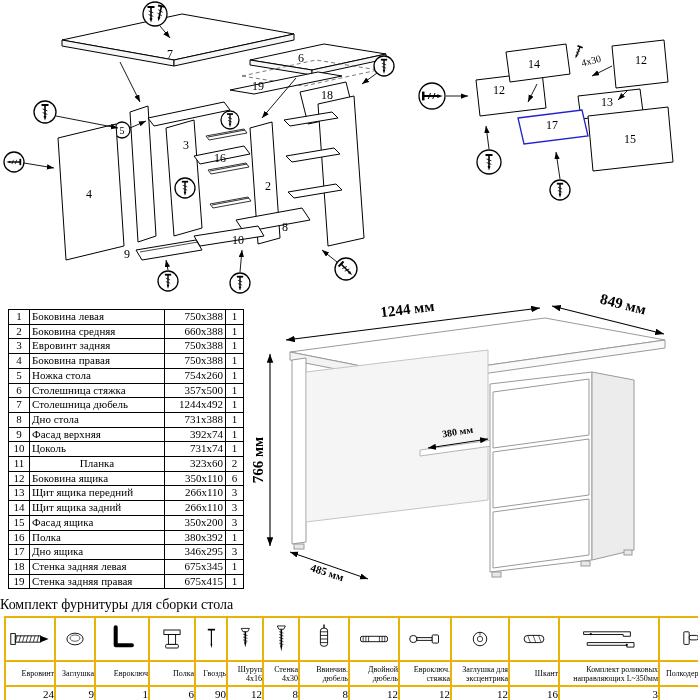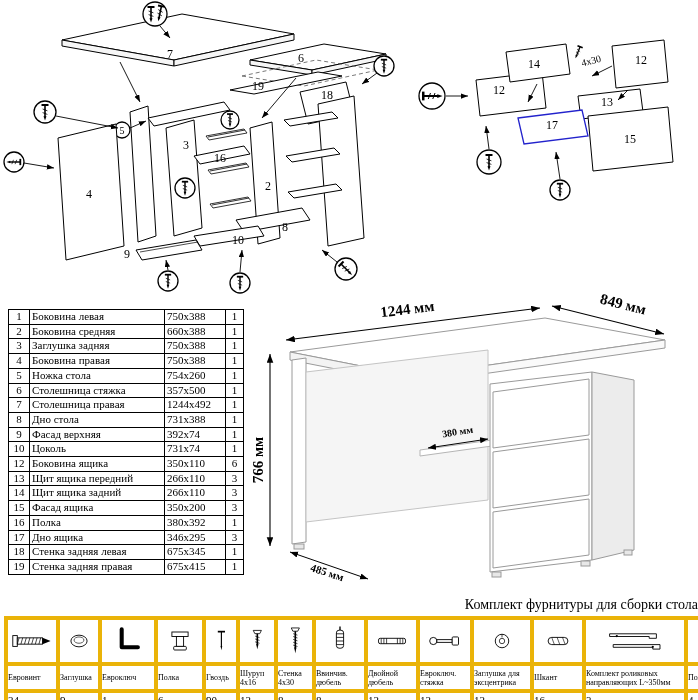--- a/index.html
+++ b/index.html
@@ -13,27 +13,27 @@
   .ldr{stroke:#000;stroke-width:0.9;fill:none;}
   .lbl{font:12px "Liberation Serif",serif;text-anchor:middle;fill:#000;stroke:none;}
   .blue-edge{stroke:#2222cc;fill:#fff;stroke-width:1.3;}
   .dim{font:bold 15px "Liberation Serif",serif;text-anchor:middle;fill:#000;stroke:none;}
   
   .parts-table{position:absolute;left:8px;top:309px;border-collapse:collapse;table-layout:fixed;}
   .parts-table td{border:1px solid #000;font-size:11px;line-height:13.7px;height:13.7px;
                   padding:0 2px;white-space:nowrap;overflow:hidden;}
   .pt-num{width:16px;text-align:center;padding:0;}
   .pt-name{width:130px;}
-  .pt-size{width:56px;text-align:left;}
+  .pt-size{width:56px;text-align:right;}
   .pt-qty{width:13px;text-align:center;padding:0;}
   tr.center-name .pt-name{text-align:center;}
   
-  .hw-title{position:absolute;top:597px;left:0;width:698px;text-align:right;font-size:14px;}
+  .hw-title{position:absolute;top:597px;left:0;width:698px;text-align:left;font-size:14px;}
   .hw-table{position:absolute;left:4px;top:616px;width:690px;border-collapse:collapse;table-layout:fixed;}
-  .hw-table td{border:4px solid #eab308;text-align:left;vertical-align:middle;padding:0;overflow:hidden;}
+  .hw-table td{border:2px solid #eab308;text-align:right;vertical-align:middle;padding:0;overflow:hidden;}
   .hw-icon-cell{height:42px;}
   .hw-icon-cell svg{height:36px;max-width:96%;margin:2px auto;}
   .hw-name-cell{height:23px;font-size:8px;line-height:9px;padding:1px;}
   .hw-qty-cell{height:13px;font-size:11px;}
 </style>
 </head>
 <body>
 
 <div class="page">
 
@@ -242,21 +242,21 @@
           <td class="pt-qty">1</td>
         </tr>
         <tr>
           <td class="pt-num">2</td>
           <td class="pt-name">Боковина средняя</td>
           <td class="pt-size">660x388</td>
           <td class="pt-qty">1</td>
         </tr>
         <tr>
           <td class="pt-num">3</td>
-          <td class="pt-name">Заглушка задняя</td>
+          <td class="pt-name">Евровинт задняя</td>
           <td class="pt-size">750x388</td>
           <td class="pt-qty">1</td>
         </tr>
         <tr>
           <td class="pt-num">4</td>
           <td class="pt-name">Боковина правая</td>
           <td class="pt-size">750x388</td>
           <td class="pt-qty">1</td>
         </tr>
         <tr>
@@ -266,41 +266,47 @@
           <td class="pt-qty">1</td>
         </tr>
         <tr>
           <td class="pt-num">6</td>
           <td class="pt-name">Столешница стяжка</td>
           <td class="pt-size">357x500</td>
           <td class="pt-qty">1</td>
         </tr>
         <tr>
           <td class="pt-num">7</td>
-          <td class="pt-name">Столешница правая</td>
+          <td class="pt-name">Столешница дюбель</td>
           <td class="pt-size">1244x492</td>
           <td class="pt-qty">1</td>
         </tr>
         <tr>
           <td class="pt-num">8</td>
           <td class="pt-name">Дно стола</td>
           <td class="pt-size">731x388</td>
           <td class="pt-qty">1</td>
         </tr>
         <tr>
           <td class="pt-num">9</td>
           <td class="pt-name">Фасад верхняя</td>
           <td class="pt-size">392x74</td>
           <td class="pt-qty">1</td>
         </tr>
         <tr>
           <td class="pt-num">10</td>
           <td class="pt-name">Цоколь</td>
           <td class="pt-size">731x74</td>
           <td class="pt-qty">1</td>
+        </tr>
+        <tr class="center-name">
+          <td class="pt-num">11</td>
+          <td class="pt-name">Планка</td>
+          <td class="pt-size">323x60</td>
+          <td class="pt-qty">2</td>
         </tr>
         <tr>
           <td class="pt-num">12</td>
           <td class="pt-name">Боковина ящика</td>
           <td class="pt-size">350x110</td>
           <td class="pt-qty">6</td>
         </tr>
         <tr>
           <td class="pt-num">13</td>
           <td class="pt-name">Щит ящика передний</td>

